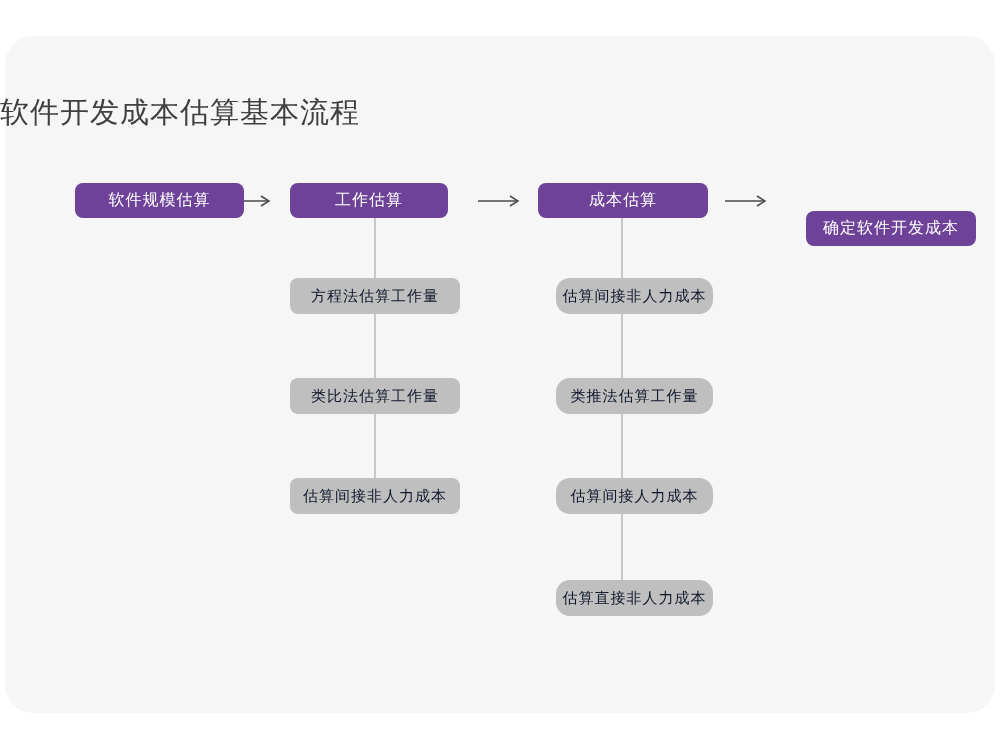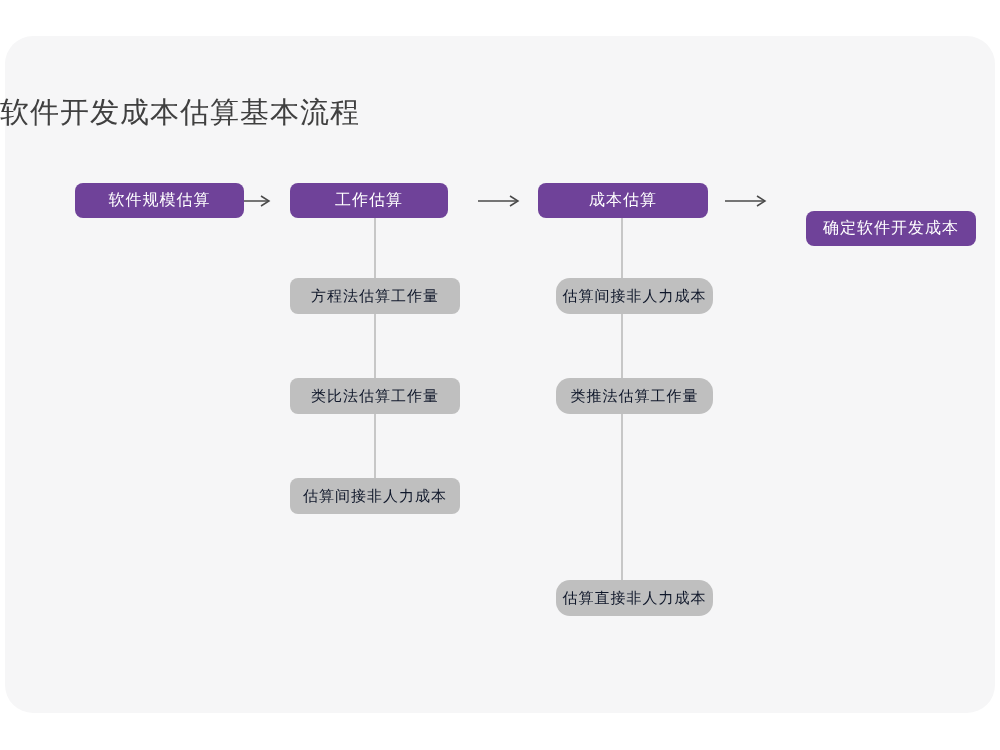--- a/index.html
+++ b/index.html
@@ -82,14 +82,15 @@
     <line x1="1" y1="7" x2="41" y2="7" stroke="#4a4a4a" stroke-width="1.5"></line>
     <polyline points="33,2 41,7 33,12" fill="none" stroke="#4a4a4a" stroke-width="1.5"></polyline>
   </svg>
 
   <div class="subnode col-work row1">方程法估算工作量</div>
   <div class="subnode col-work row2">类比法估算工作量</div>
   <div class="subnode col-work row3">估算间接非人力成本</div>
 
   <div class="subnode col-cost row1">估算间接非人力成本</div>
   <div class="subnode col-cost row2">类推法估算工作量</div>
+  <div class="subnode col-cost row3">估算间接人力成本</div>
   <div class="subnode col-cost row4">估算直接非人力成本</div>
 </div>
 
 </body></html>

